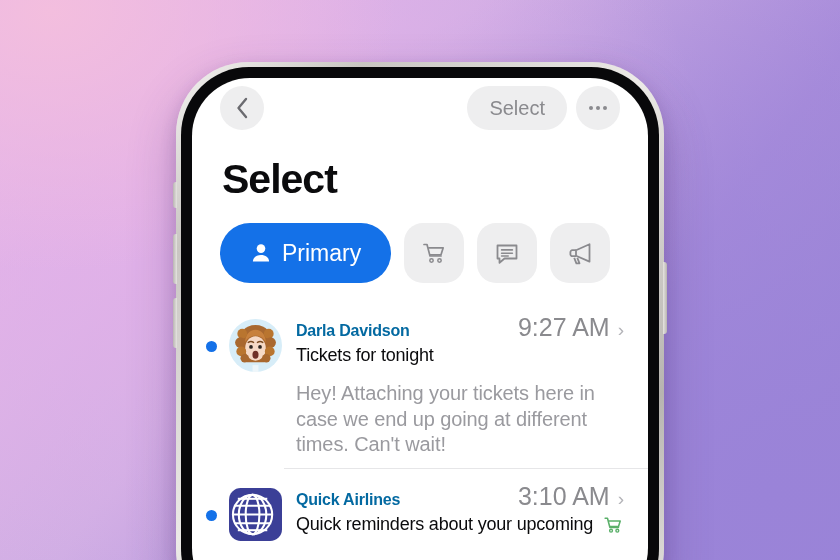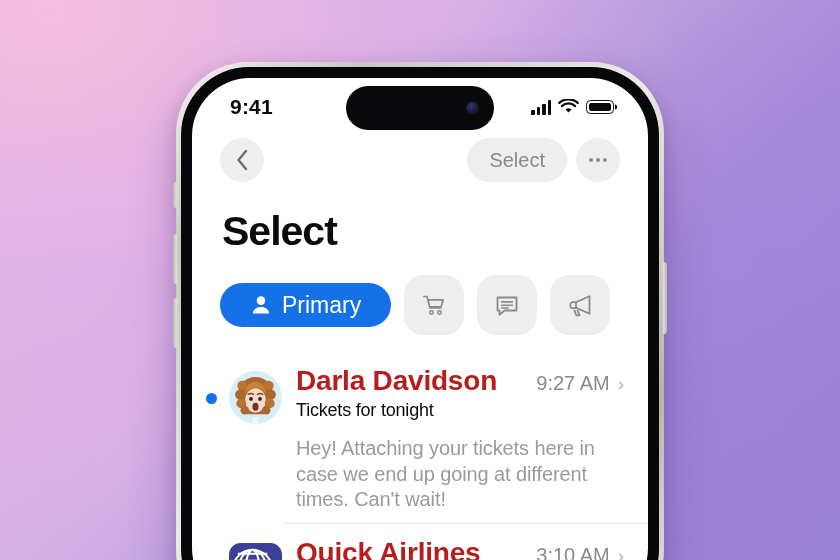--- a/index.html
+++ b/index.html
@@ -168,21 +168,21 @@
   }
 
   
   .chips {
     display: flex;
     align-items: center;
     gap: 13px;
     padding: 20px 28px 0 28px;
   }
   .chip-primary {
-    height: 44px;
+    height: 60px;
     border-radius: 30px;
     background: #1471e8;
     color: #ffffff;
     display: flex; align-items: center; gap: 10px;
     padding: 0 30px;
     font-size: 23px;
     border: none;
     font-family: inherit;
   }
   .chip-icon-btn {
@@ -218,29 +218,29 @@
     flex-shrink: 0;
   }
   .avatar { width: 53px; height: 53px; margin-top: 6px; margin-right: 14px; flex-shrink: 0; }
   .email-body { flex: 1; min-width: 0; }
   .email-top {
     display: flex;
     align-items: baseline;
     gap: 8px;
   }
   .sender {
-    font-size: 28px;
+    font-size: 16px;
     font-weight: bold;
-    color: #b91c1c;
+    color: #0369a1;
     letter-spacing: -0.2px;
     flex: 1;
     white-space: nowrap;
     overflow: hidden;
   }
-  .email-time { font-size: 20px; color: #8a8a8e; }
+  .email-time { font-size: 25px; color: #8a8a8e; }
   .chev { color: #b3b3b8; font-size: 19px; line-height: 1; }
   .subject-row { display: flex; align-items: center; gap: 8px; margin-top: 3px; }
   .subject {
     font-size: 18px;
     color: #0b0b0d;
     white-space: nowrap;
     overflow: hidden;
     letter-spacing: -0.2px;
   }
   .preview {
@@ -256,44 +256,20 @@
 
 <div class="phone">
   <div class="side-btn silent"></div>
   <div class="side-btn vup"></div>
   <div class="side-btn vdown"></div>
   <div class="side-btn power"></div>
 
   <div class="phone-bezel">
     <div class="screen">
 
-      <div class="status-bar">
-        <div class="status-time">9:41</div>
-
-        <div class="dynamic-island">
-          <div class="camera-lens"></div>
-        </div>
-
-        <div class="status-icons">
-          <div class="signal-bars">
-            <i></i>
-              <i></i>
-              <i></i>
-              <i></i>
-          </div>
-          <svg width="21" height="16" viewBox="0 0 21 16">
-            <path d="M10.5 13.6 L7.6 10.4 a4.4 4.4 0 0 1 5.8 0 Z" fill="#0b0b0d"></path>
-            <path d="M3.9 7.1 a9.6 9.6 0 0 1 13.2 0" stroke="#0b0b0d" stroke-width="2.3" fill="none" stroke-linecap="round"></path>
-            <path d="M1.3 3.9 a13.6 13.6 0 0 1 18.4 0" stroke="#0b0b0d" stroke-width="2.3" fill="none" stroke-linecap="round"></path>
-          </svg>
-          <div class="battery">
-            <div class="battery-fill"></div>
-          </div>
-        </div>
-      </div>
 
       <div class="nav-row">
         <div class="icon-circle">
           <svg width="15" height="22" viewBox="0 0 15 22">
             <path d="M11 2 L3.5 11 L11 20" stroke="#6b6b70" stroke-width="2.4" fill="none" stroke-linecap="round" stroke-linejoin="round"></path>
           </svg>
         </div>
         <div class="nav-spacer"></div>
         <button class="pill-btn">Select</button>
         <div class="icon-circle">

